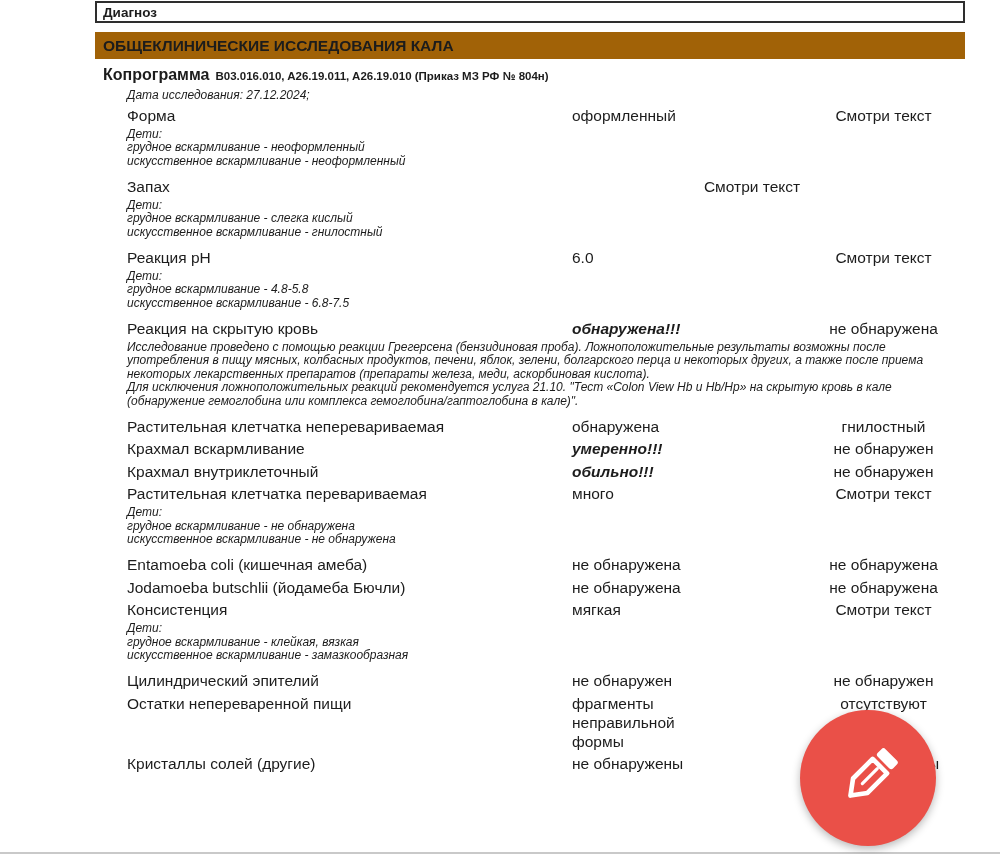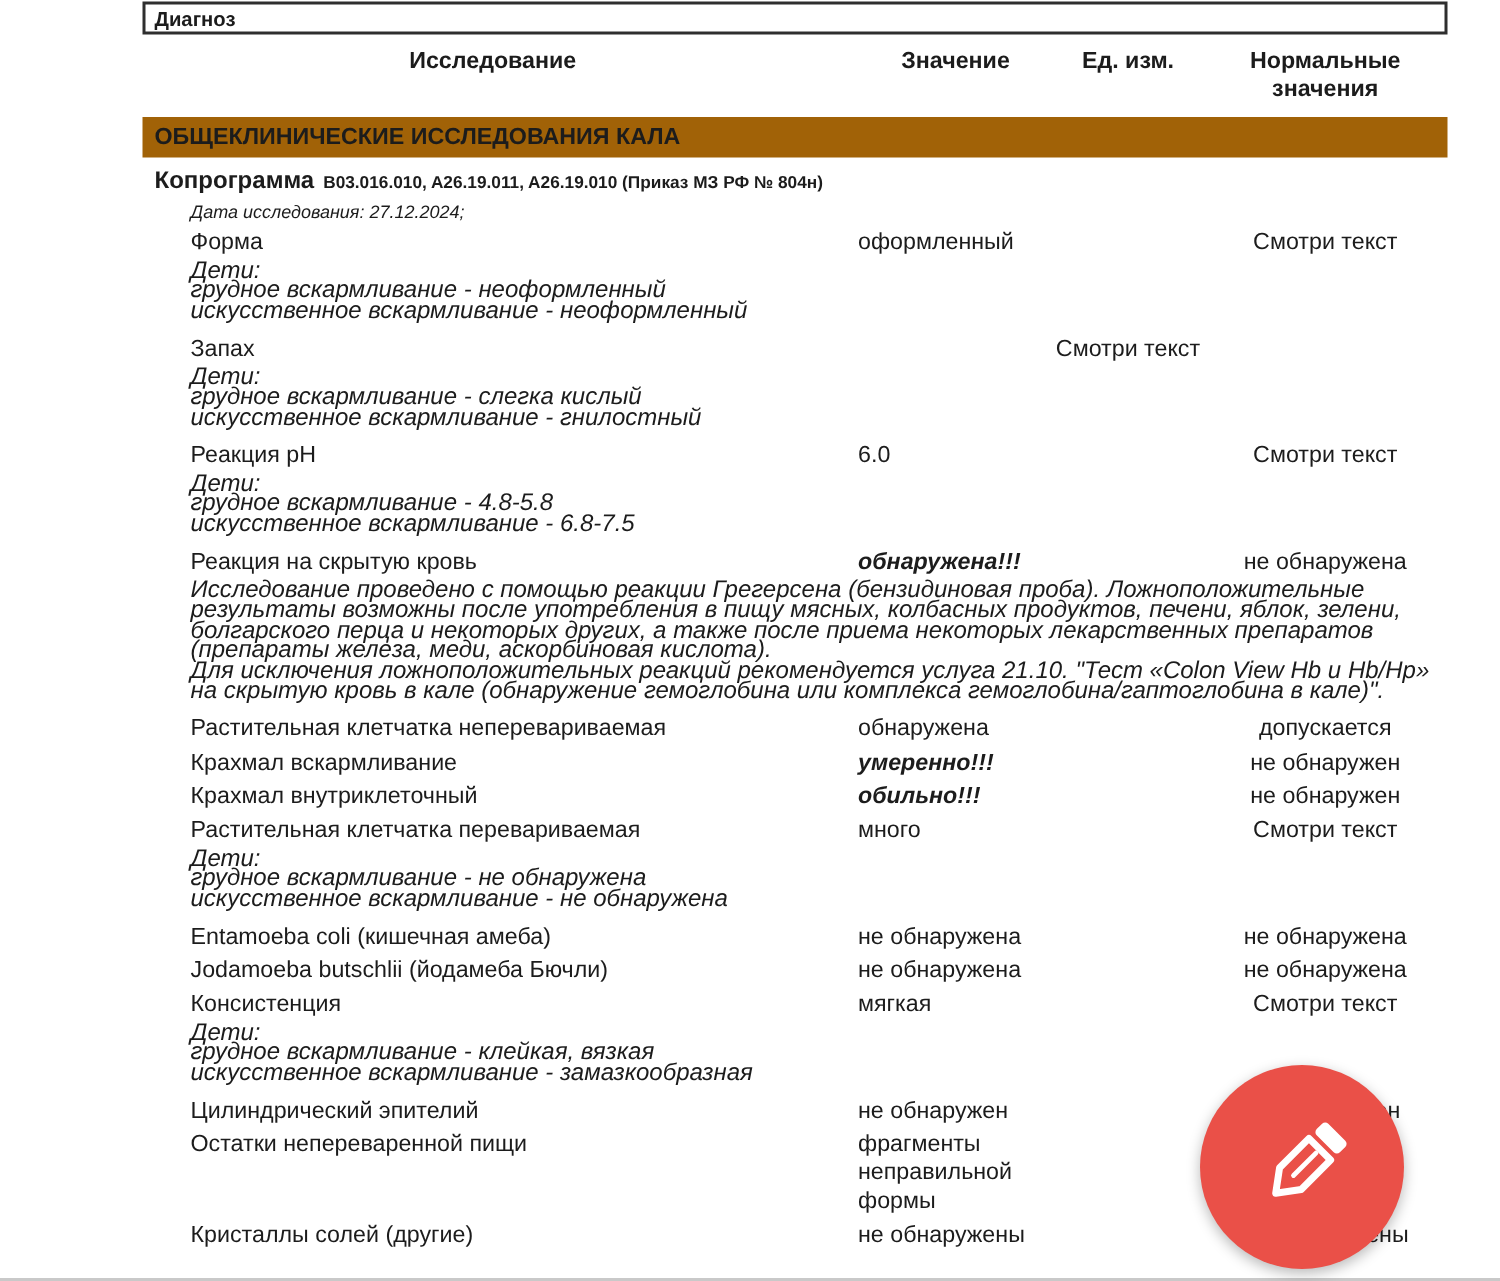--- a/index.html
+++ b/index.html
@@ -26,21 +26,21 @@
   .study-date  { margin-top:4px; padding-left:32px; font-size:12px; font-style:italic; }
 
   .row { margin-top:0; }
   .row .main { font-size:15.5px; line-height:19px; padding-top:3.5px; }
   .cell-name   { padding-left:32px; }
   .cell-value  { text-align:left; white-space:pre-line; }
   .cell-value.alert { font-weight:bold; font-style:italic; }
   .cell-unit   { text-align:center; }
   .cell-normal { text-align:center; }
 
-  .notes { padding-left:32px; font-size:16px; font-style:italic; line-height:13.5px;
+  .notes { padding-left:32px; font-size:12px; font-style:italic; line-height:13.5px;
            margin:3px 0 5px; }
   .note-line { }
 
   .fab { position:absolute; left:800px; top:710px; width:136px; height:136px;
          border-radius:50%; display:flex; align-items:center; justify-content:center;
          box-shadow:0 3px 9px rgba(0,0,0,0.28); z-index:5; cursor:pointer; }
   .fab svg { display:block; }
 
   .bottom-line { position:absolute; left:0; bottom:0; width:1000px; height:2px;
                  background:#c9c9c9; }
@@ -48,26 +48,20 @@
 </head>
 <body>
 
 <div class="page">
   <div class="content">
 
     <div class="diag-box">
       <span>Диагноз</span>
     </div>
 
-    <div class="grid thead">
-      <div class="th th-study">Исследование</div>
-      <div class="th">Значение</div>
-      <div class="th">Ед. изм.</div>
-      <div class="th th-normal">Нормальные значения</div>
-    </div>
 
     <div class="section-bar">ОБЩЕКЛИНИЧЕСКИЕ ИССЛЕДОВАНИЯ КАЛА</div>
 
     <div class="panel-title">
       <span>Копрограмма</span><span class="panel-codes">B03.016.010, A26.19.011, A26.19.010 (Приказ МЗ РФ № 804н)</span>
     </div>
 
     <div class="study-date">Дата исследования: 27.12.2024;</div>
 
     <div>
@@ -123,21 +117,21 @@
             <div class="note-line">Исследование проведено с помощью реакции Грегерсена (бензидиновая проба). Ложноположительные результаты возможны после употребления в пищу мясных, колбасных продуктов, печени, яблок, зелени, болгарского перца и некоторых других, а также после приема некоторых лекарственных препаратов (препараты железа, меди, аскорбиновая кислота).</div>
             <div class="note-line">Для исключения ложноположительных реакций рекомендуется услуга 21.10. "Тест «Colon View Hb и Hb/Hp» на скрытую кровь в кале (обнаружение гемоглобина или комплекса гемоглобина/гаптоглобина в кале)".</div>
           </div>
   </div>
 
   <div class="row">
     <div class="grid main">
       <div class="cell-name">Растительная клетчатка неперевариваемая</div>
       <div class="cell-value">обнаружена</div>
       <div class="cell-unit"></div>
-      <div class="cell-normal">допускается</div>
+      <div class="cell-normal">гнилостный</div>
     </div>
 
   </div>
 
   <div class="row">
     <div class="grid main">
       <div class="cell-name">Крахмал вскармливание</div>
       <div class="cell-value alert">умеренно!!!</div>
       <div class="cell-unit"></div>
       <div class="cell-normal">не обнаружен</div>

